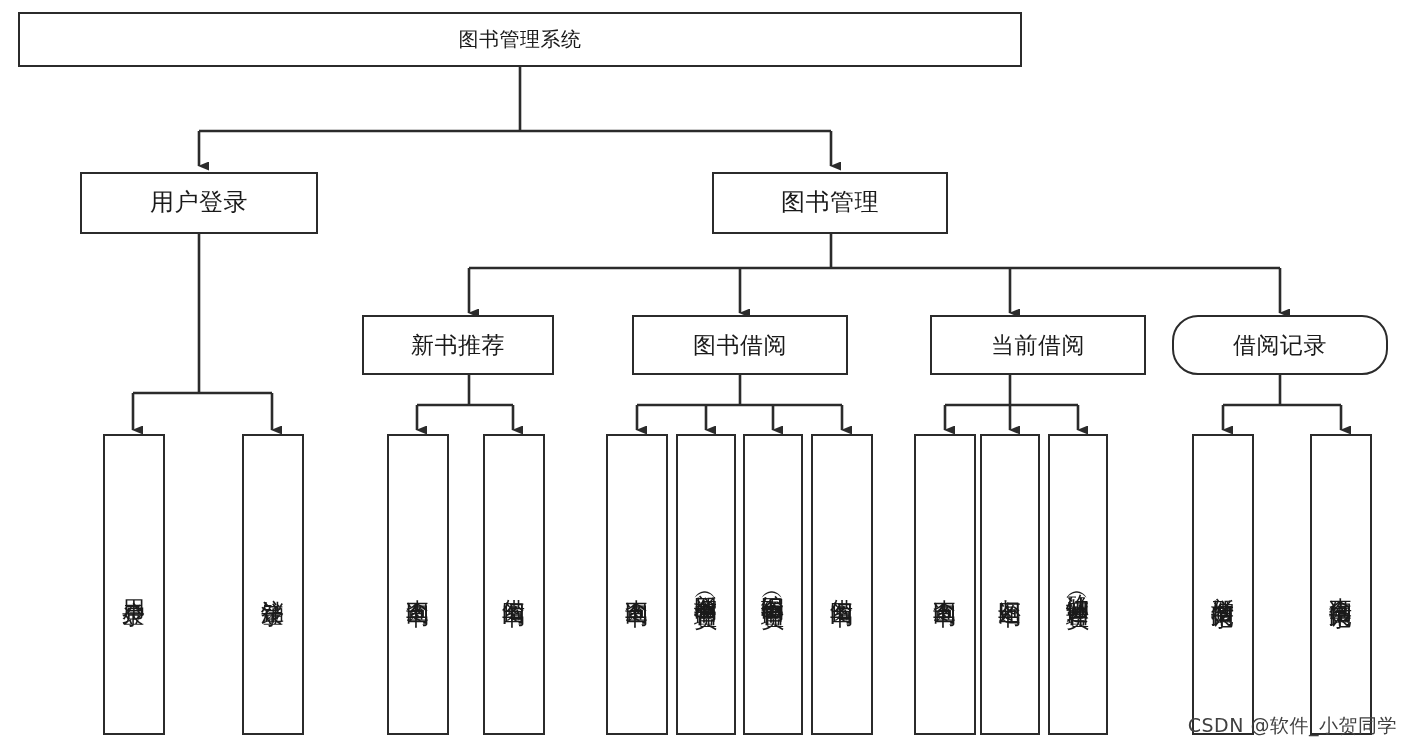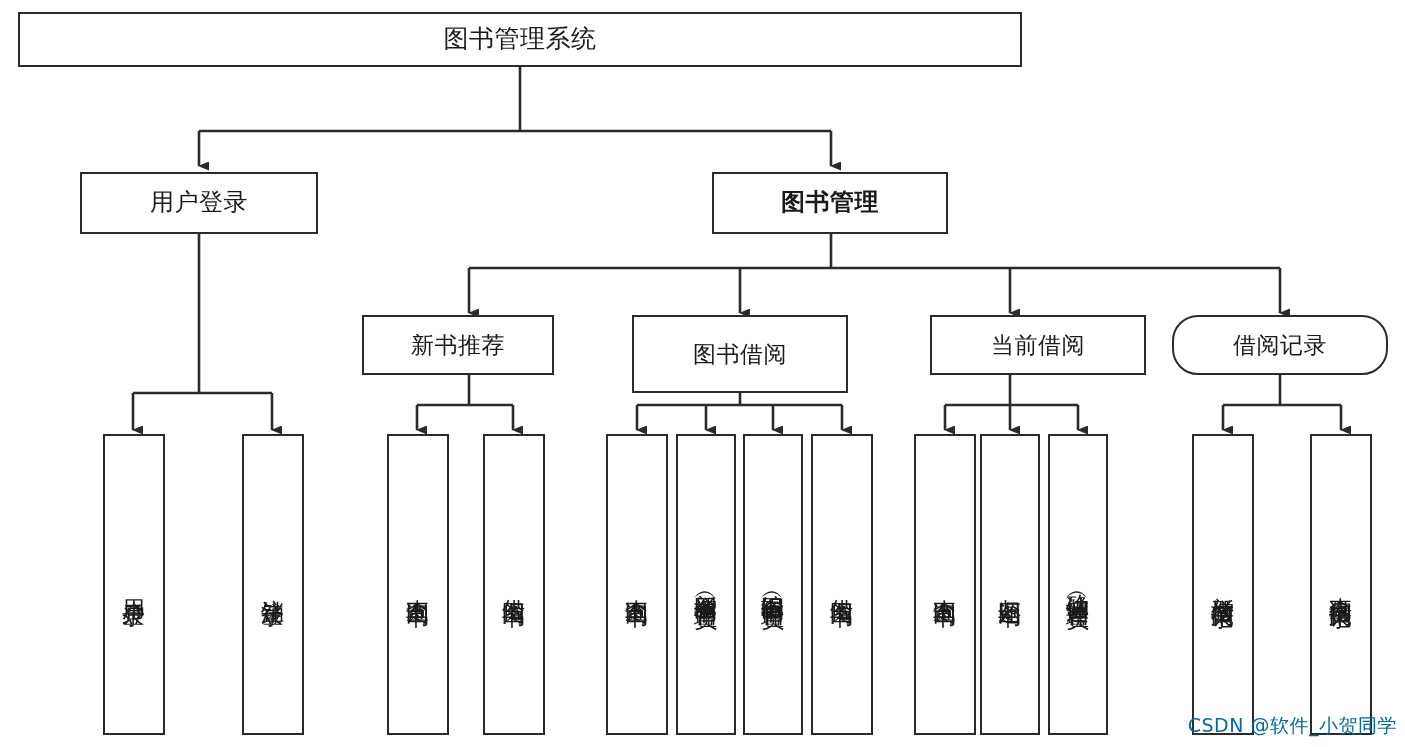--- a/index.html
+++ b/index.html
@@ -33,41 +33,41 @@
     align-items: center;
     justify-content: center;
     color: #1a1a1a;
   }
   .node-label {
     display: block;
     text-align: center;
     line-height: 1.15;
     letter-spacing: 0.5px;
   }
-  .node.root .node-label { font-size: 25px; }
+  .node.root .node-label { font-size: 20px; }
   .node.lvl2 .node-label { font-size: 24px; }
   .node.lvl3 .node-label { font-size: 23px; }
   .node.leaf {
     align-items: center;
     justify-content: center;
   }
   .node.leaf .node-label {
     writing-mode: vertical-rl;
     text-orientation: upright;
     font-size: 23px;
     line-height: 1.22;
     letter-spacing: 2px;
     white-space: nowrap;
   }
   .watermark {
     position: absolute;
     right: 8px;
     bottom: 8px;
     font-size: 19px;
-    color: #0369a1;
+    color: #404040;
     letter-spacing: 0.5px;
     white-space: nowrap;
     pointer-events: none;
   }
 </style>
 </head>
 <body>
 
 <div id="canvas">
 
@@ -125,29 +125,29 @@
   </svg>
 
   <div class="node root" style="left:18px; top:12px; width:1004px; height:55px;">
     <span class="node-label">图书管理系统</span>
   </div>
 
   <div class="node lvl2" style="left:80px; top:172px; width:238px; height:62px;">
     <span class="node-label">用户登录</span>
   </div>
 
-  <div class="node lvl2" style="left:712px; top:172px; width:236px; height:62px;font-weight:bold;">
+  <div class="node lvl2" style="left:712px; top:172px; width:236px; height:62px;">
     <span class="node-label">图书管理</span>
   </div>
 
   <div class="node lvl3" style="left:362px; top:315px; width:192px; height:60px;">
     <span class="node-label">新书推荐</span>
   </div>
 
-  <div class="node lvl3" style="left:632px; top:315px; width:216px; height:78px;">
+  <div class="node lvl3" style="left:632px; top:315px; width:216px; height:60px;">
     <span class="node-label">图书借阅</span>
   </div>
 
   <div class="node lvl3" style="left:902px; top:315px; width:216px; height:60px;margin-left:28px;">
     <span class="node-label">当前借阅</span>
   </div>
 
   <div class="node lvl3" style="left:1172px; top:315px; width:216px; height:60px;border-radius:26px;">
     <span class="node-label">借阅记录</span>
   </div>

